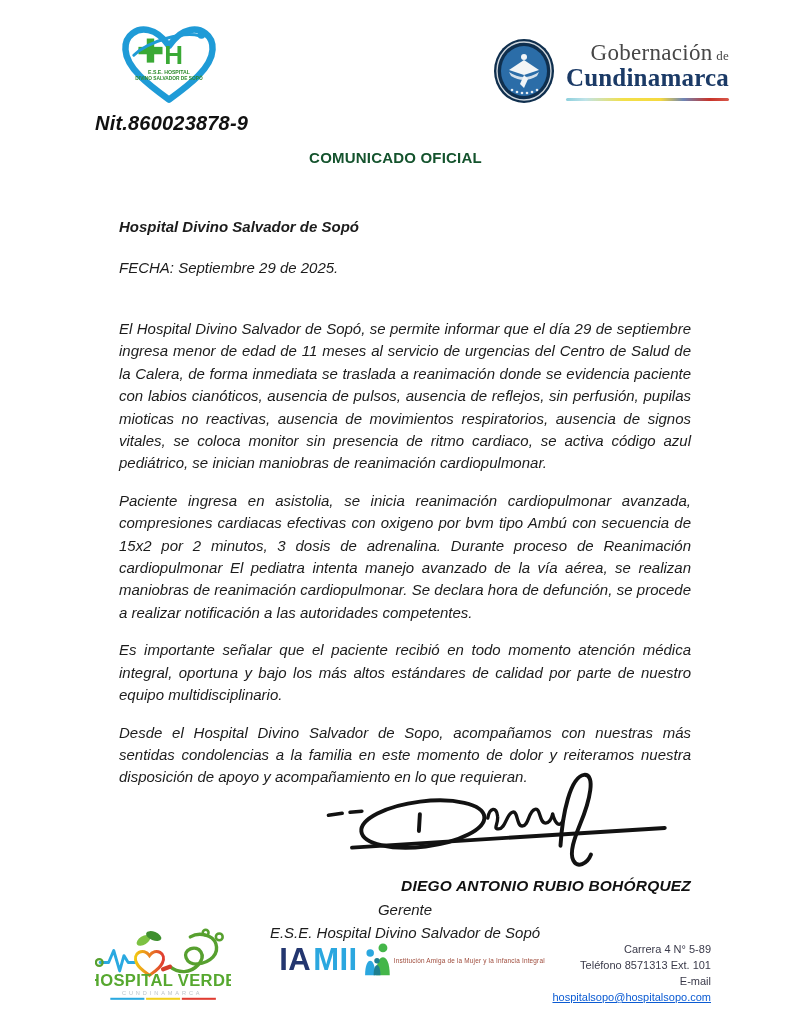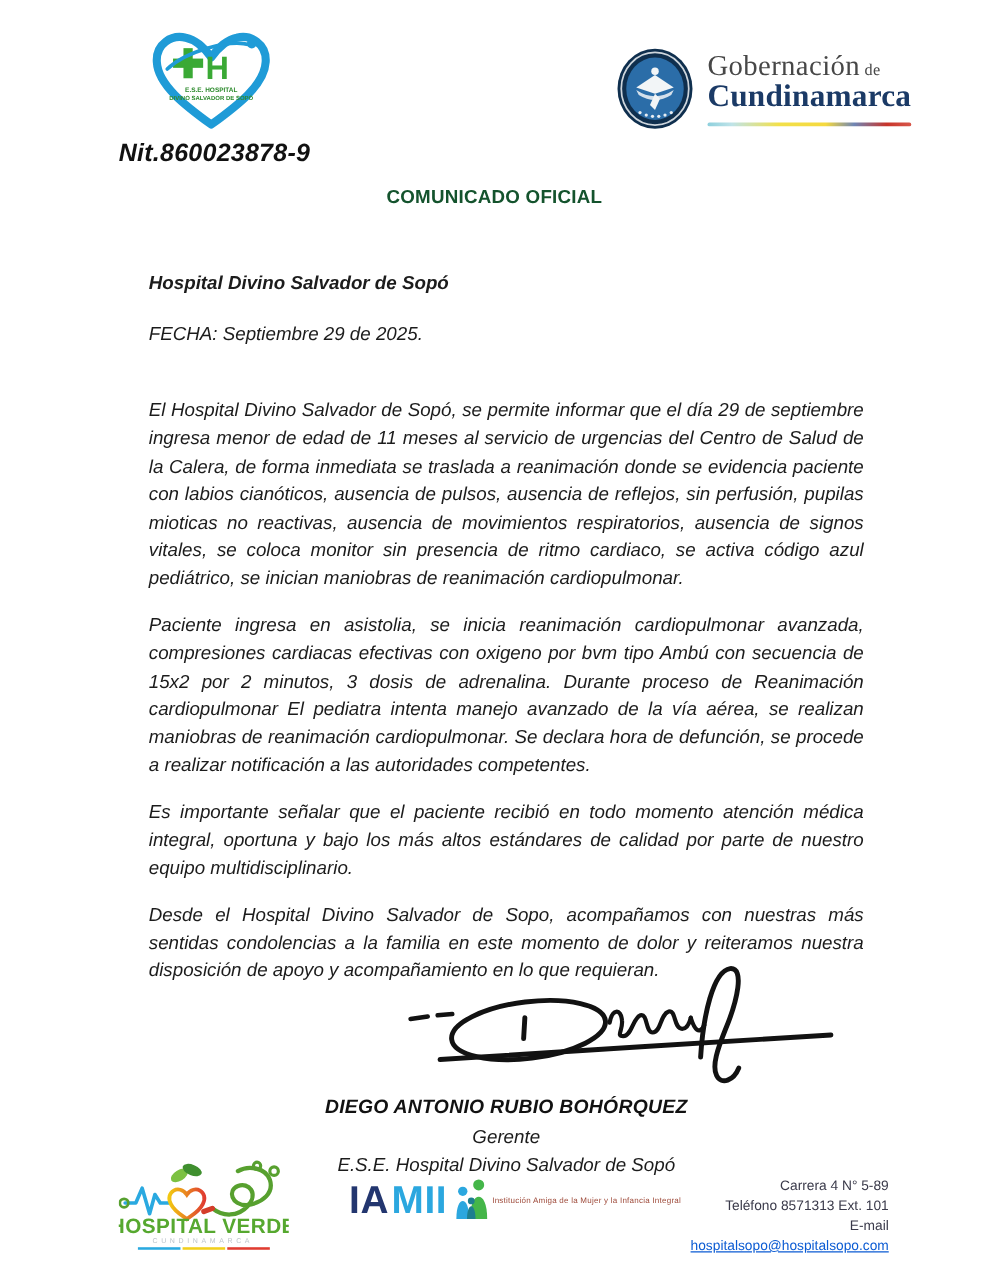--- a/index.html
+++ b/index.html
@@ -21,20 +21,21 @@
   .heart-logo{margin-left:18px;}
   .nit{
     font-size:20px;font-weight:bold;font-style:italic;
     margin-top:4px;letter-spacing:0.2px;color:#111;
   }
   .logo-right{display:flex;align-items:center;gap:10px;margin-top:18px;}
   .gob-text{display:flex;flex-direction:column;line-height:1.05;}
   .gob-line1{
     font-family:"Liberation Serif",serif;font-size:23px;color:#474747;
     letter-spacing:0.3px;
+    text-align:right;
   }
   .gob-de{font-size:13px;color:#474747;}
   .gob-line2{
     font-family:"Liberation Serif",serif;font-size:25px;font-weight:bold;
     color:#1b3a66;margin-top:0px;letter-spacing:0.2px;
   }
   .gob-underline{
     height:3px;margin-top:6px;border-radius:2px;
     background:linear-gradient(90deg,#8ed0dd 0%,#bfe3e8 12%,#f2e04a 35%,#f5d93f 58%,#6f86b5 72%,#c8342a 88%,#d8574a 100%);
   }
@@ -52,21 +53,21 @@
     margin:0;color:#1c1c1c;
   }
   .para.first{margin-top:42px;}
   .para + .para{margin-top:15px;}
   .closing{font-size:15px;margin:24px 0 0 0;}
   
   .sig-block{position:relative;text-align:center;margin-top:0px;height:158px;}
   .sig-svg{position:absolute;left:205px;top:-22px;}
   .signer-name{
     position:absolute;top:88px;width:100%;
-    font-size:15.5px;font-weight:bold;letter-spacing:0.2px;color:#111;
+    font-size:15.5px;font-weight:bold;letter-spacing:0.2px;color:#111;text-align:right;
   }
   .signer-title{position:absolute;top:112px;width:100%;font-size:15px;}
   .signer-org{position:absolute;top:135px;width:100%;font-size:15px;}
   
   .footer{
     position:absolute;left:0;top:920px;width:791px;
     display:flex;align-items:flex-start;
     padding:0 80px 0 95px;box-sizing:border-box;
   }
   .iamii{display:flex;flex-direction:row;align-items:center;margin-left:48px;margin-top:22px;}

